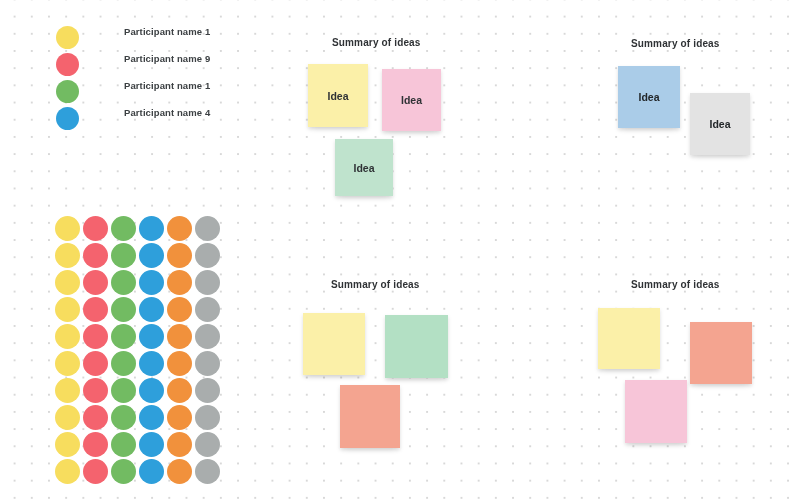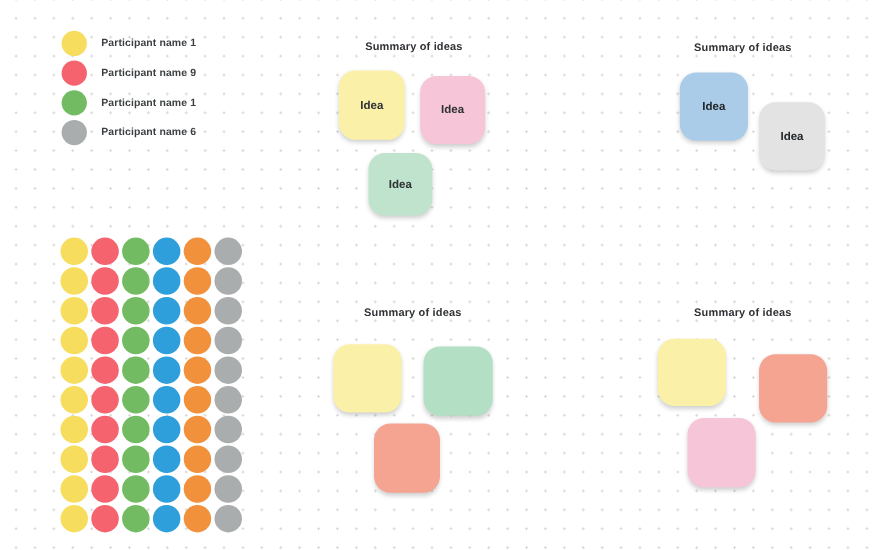--- a/index.html
+++ b/index.html
@@ -27,23 +27,24 @@
 
   
   #legend {
     position: absolute;
     left: 56px;
     top: 26px;
     width: 190px;
   }
   .legend-row {
     display: flex;
-    align-items: center;
+    align-items: flex-start;
     height: 27px;
     margin-bottom: 0px;
+    gap: 32px;
   }
   .legend-dot {
     width: 23px;
     height: 23px;
     border-radius: 50%;
     flex: 0 0 auto;
   }
   .legend-label {
     margin-left: 13px;
     font-size: 9.5px;
@@ -75,21 +76,20 @@
     white-space: nowrap;
     letter-spacing: .15px;
   }
   .note {
     position: absolute;
     display: flex;
     align-items: center;
     justify-content: center;
     box-sizing: border-box;
     box-shadow: 0 2px 4px rgba(0,0,0,0.13), 0 5px 7px -4px rgba(0,0,0,0.10);
-    border-radius: 15px;
   }
   .note-label {
     font-size: 10.5px;
     font-weight: bold;
     color: #2f3235;
     pointer-events: none;
   }
   .note.blue .note-label,
   .note.grey .note-label { color: #23272a; }
 </style>
@@ -105,22 +105,22 @@
       </div>
       <div class="legend-row">
         <div class="legend-dot" style="background: rgb(244, 99, 110);"></div>
         <span class="legend-label">Participant name 9</span>
       </div>
       <div class="legend-row">
         <div class="legend-dot" style="background: rgb(114, 187, 98);"></div>
         <span class="legend-label">Participant name 1</span>
       </div>
       <div class="legend-row">
-        <div class="legend-dot" style="background: rgb(169, 173, 173);"></div>
-        <span class="legend-label">Participant name 6</span>
+        <div class="legend-dot" style="background: rgb(46, 159, 219);"></div>
+        <span class="legend-label">Participant name 4</span>
       </div>
     </div>
 
   <div id="dot-matrix">
       <div class="matrix-dot" style="background: rgb(247, 221, 94);"></div>
       <div class="matrix-dot" style="background: rgb(244, 99, 110);"></div>
       <div class="matrix-dot" style="background: rgb(114, 187, 98);"></div>
       <div class="matrix-dot" style="background: rgb(46, 159, 219);"></div>
       <div class="matrix-dot" style="background: rgb(241, 145, 60);"></div>
       <div class="matrix-dot" style="background: rgb(169, 173, 173);"></div>

